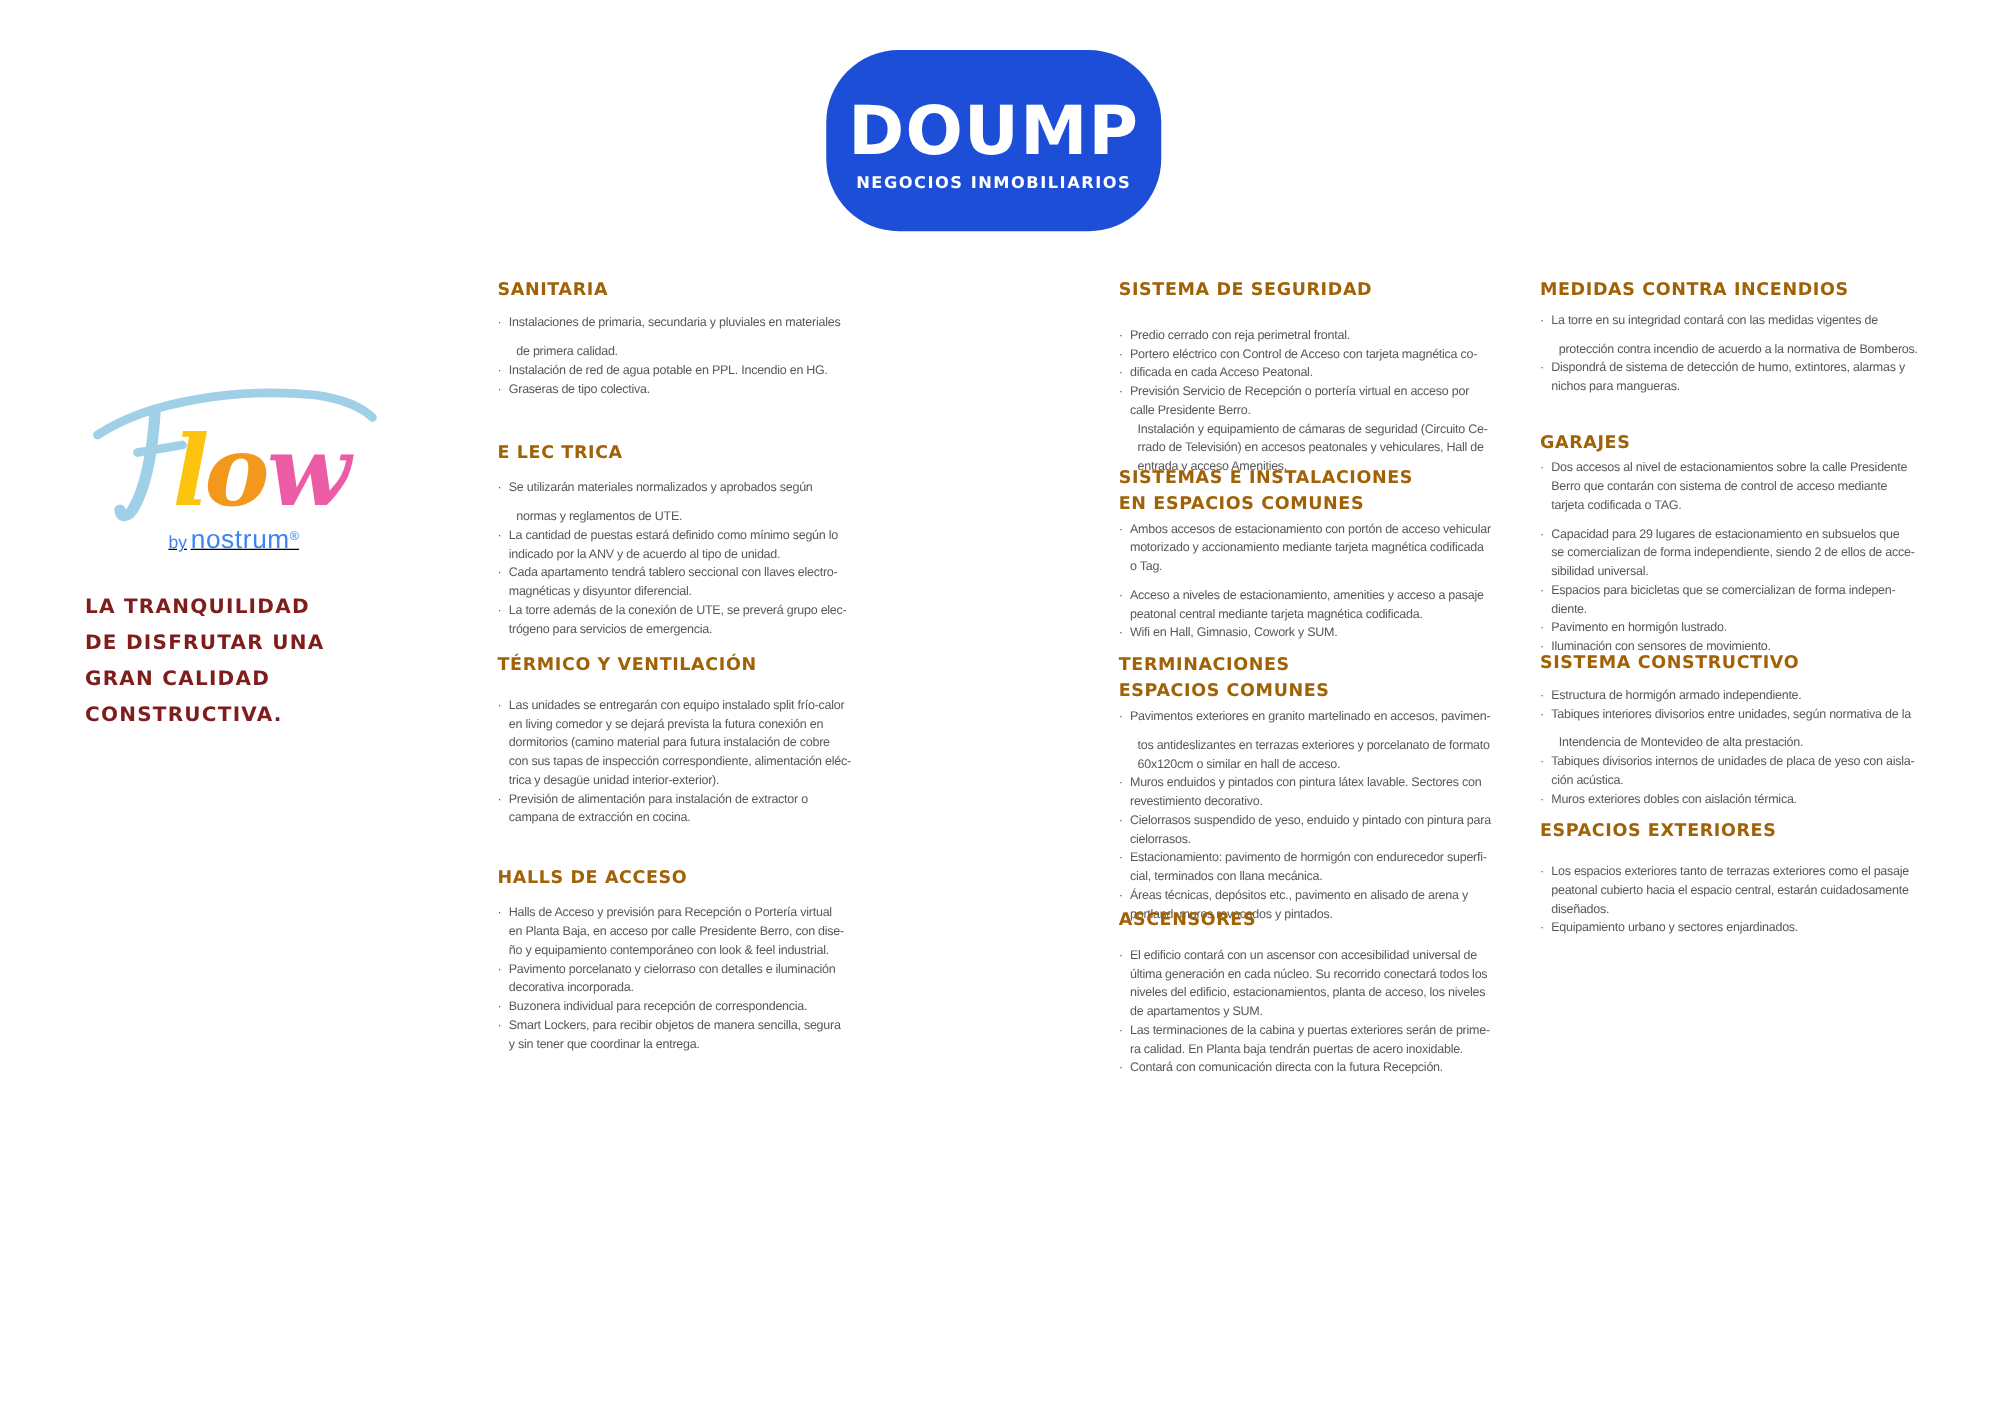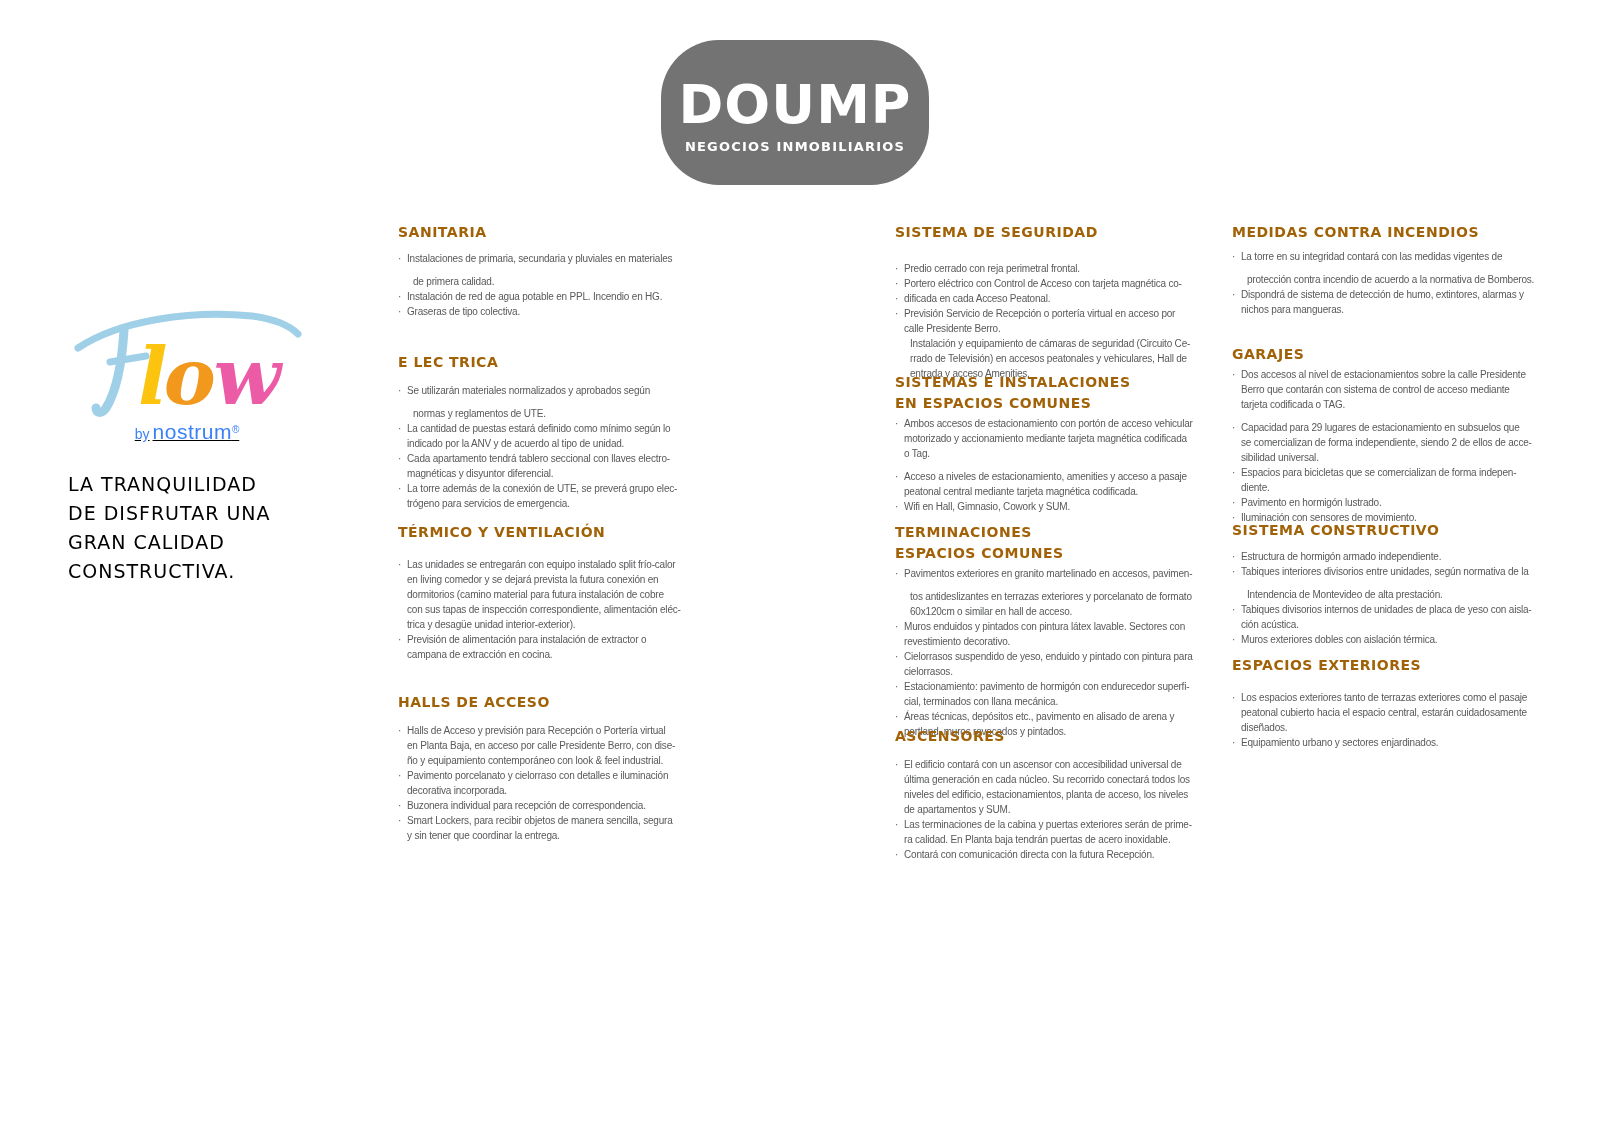--- a/index.html
+++ b/index.html
@@ -1,38 +1,38 @@
 <!DOCTYPE html>
 <html><head>
 <meta charset="utf-8">
 <style>
   html,body{margin:0;padding:0;background:#fff;}
   .page{position:relative;width:1600px;height:1131px;background:#ffffff;overflow:hidden;
         font-family:"Liberation Sans",sans-serif;}
 
   
-  .doump{position:absolute;left:661px;top:40px;width:268px;height:145px;background:#737373;
+  .doump{position:absolute;left:661px;top:40px;width:268px;height:145px;background:#1d4ed8;
          border-radius:58px;display:flex;flex-direction:column;align-items:center;justify-content:center;}
   .doump-name{color:#ffffff;font-family:"DejaVu Sans",sans-serif;font-weight:700;font-size:54px;
               letter-spacing:1px;line-height:1;margin-top:6px;}
   .doump-sub{color:#ffffff;font-family:"DejaVu Sans",sans-serif;font-weight:700;font-size:13px;
              letter-spacing:1.2px;margin-top:7px;}
 
   
   .flow-wrap{position:absolute;left:72px;top:300px;width:230px;text-decoration:underline;}
   .flow-svg{display:block;}
   .byline{width:230px;text-align:center;margin-top:-2px;color:#3b82f6;}
   .byline .by{font-size:14px;margin-right:3px;}
   .byline .nostrum{font-size:21px;letter-spacing:0.5px;}
   .byline .rmark{font-size:10px;vertical-align:super;}
 
   
   .tagline{position:absolute;left:68px;top:470px;width:260px;
-           font-family:"DejaVu Sans",sans-serif;font-weight:400;font-size:19px;line-height:29px;
-           letter-spacing:1px;color:#000000;white-space:pre-line;}
+           font-family:"DejaVu Sans",sans-serif;font-weight:700;font-size:16px;line-height:29px;
+           letter-spacing:1px;color:#7f1d1d;white-space:pre-line;}
 
   
   .sec{position:absolute;}
   .sec-title{margin:0;font-family:"DejaVu Sans",sans-serif;font-weight:700;font-size:14px;
              line-height:21px;letter-spacing:0.5px;color:#a16207;white-space:pre-line;}
   .items{margin-top:8px;color:#58595b;font-size:10px;line-height:15px;letter-spacing:-0.2px;}
   .bullet{display:flex;}
   .bullet .dot{width:9px;flex:0 0 9px;}
   .bullet .txt{white-space:pre;}
   .bullet.nodot .txt{margin-left:6px;}

